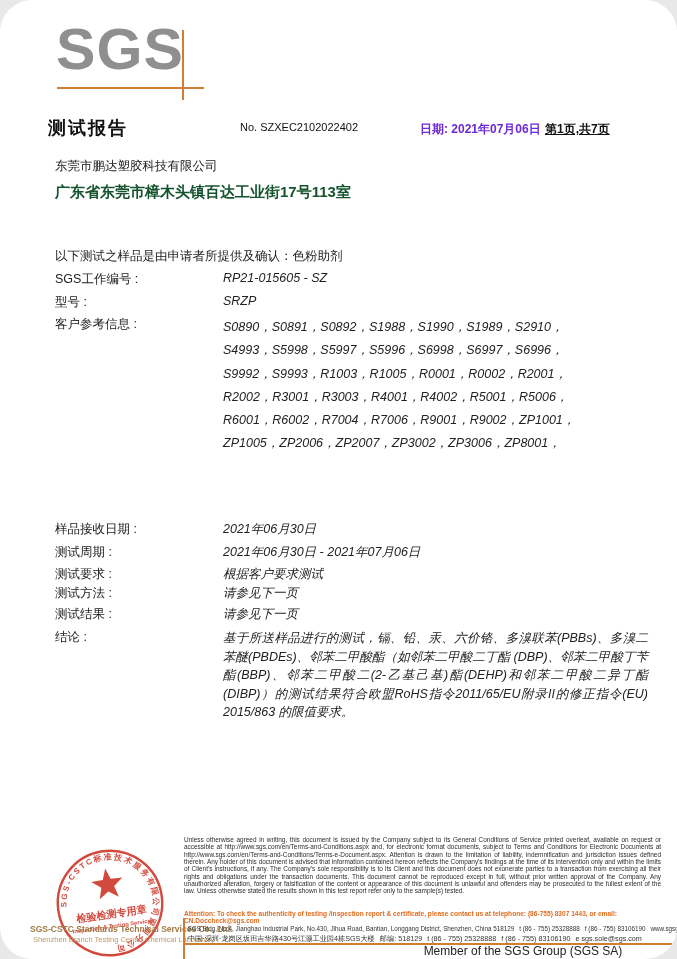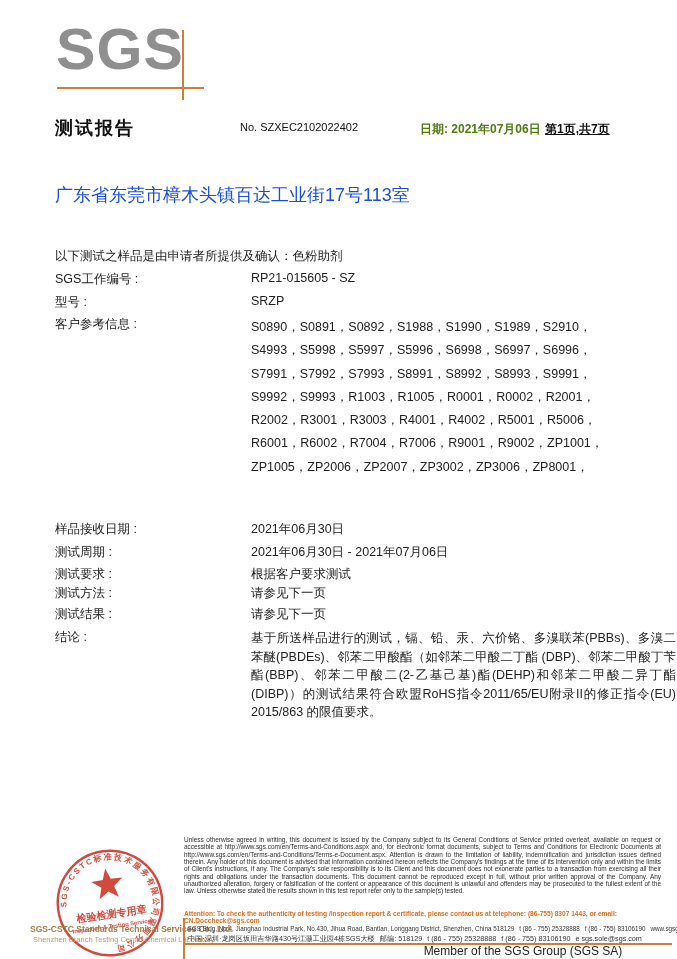--- a/index.html
+++ b/index.html
@@ -1,42 +1,42 @@
 <!DOCTYPE html>
 <html><head>
 <meta charset="utf-8">
 <style>
   html,body{margin:0;padding:0;background:#e8e8e8;}
   .page{
     position:relative;width:677px;height:959px;background:#ffffff;
     font-family:"Liberation Sans","DejaVu Sans",sans-serif;color:#222;
-    overflow:hidden;margin:0 auto;
+    overflow:hidden;margin:0 auto;border-radius:32px;
   }
   
   .logo-text{
     position:absolute;left:56px;top:20px;
     font-size:58px;font-weight:900;color:#8f8f8f;
     letter-spacing:1px;transform:scaleX(1.02);transform-origin:left top;
     line-height:1;
   }
   .logo-vline{position:absolute;left:182px;top:30px;width:2px;height:70px;background:#cf7f35;}
   .logo-hline{position:absolute;left:57px;top:87px;width:147px;height:2px;background:#cf7f35;}
   
-  .report-title{position:absolute;left:55px;top:116px;font-size:18px;font-weight:700;color:#111;letter-spacing:2px;}
+  .report-title{position:absolute;left:48px;top:116px;font-size:18px;font-weight:700;color:#111;letter-spacing:2px;}
   .report-no{position:absolute;left:240px;top:121px;font-size:11px;font-weight:400;color:#111;}
-  .report-date{position:absolute;left:420px;top:121px;font-size:12px;font-weight:700;color:#4d7c0f;}
+  .report-date{position:absolute;left:420px;top:121px;font-size:12px;font-weight:700;color:#6d28d9;}
   .report-page{position:absolute;left:545px;top:121px;font-size:12px;font-weight:700;color:#111;text-decoration:underline;}
   
   .client-name{position:absolute;left:55px;top:158px;font-size:12.5px;color:#222;}
-  .client-address{position:absolute;left:55px;top:183px;font-size:18px;color:#1d4ed8;}
+  .client-address{position:absolute;left:55px;top:183px;font-size:15px;color:#14532d;font-weight:bold;}
   
   .intro-line{position:absolute;left:55px;top:248px;font-size:12.5px;color:#222;text-align:right;}
   .row{position:absolute;left:55px;width:605px;font-size:12.5px;color:#222;}
   .row .lbl{position:absolute;left:0;top:0;width:175px;}
-  .row .val{position:absolute;left:196px;top:0;width:425px;}
+  .row .val{position:absolute;left:168px;top:0;width:425px;font-style:italic;}
   .ref-lines span{display:block;line-height:23.3px;}
   .conclusion .val{line-height:18.6px;text-align:justify;}
   
   .seal{position:absolute;left:52px;top:845px;width:116px;height:116px;transform:rotate(-8deg);opacity:.92;}
   .co-line1{position:absolute;left:30px;top:924px;font-size:8.5px;font-weight:700;color:#a07a45;white-space:nowrap;}
   .co-line2{position:absolute;left:33px;top:935px;font-size:7.5px;color:#bd9a6a;white-space:nowrap;}
   .disclaimer{
     position:absolute;left:184px;top:836px;width:477px;
     font-size:6.45px;line-height:7.35px;color:#2b2b2b;text-align:justify;
   }
@@ -59,40 +59,40 @@
 
   <div class="logo-text">SGS</div>
   <div class="logo-vline"></div>
   <div class="logo-hline"></div>
 
   <div class="report-title">测试报告</div>
   <div class="report-no">No. SZXEC2102022402</div>
   <div class="report-date">日期: 2021年07月06日</div>
   <div class="report-page">第1页,共7页</div>
 
+  <div class="client-name">东莞市鹏达塑胶科技有限公司</div>
   <div class="client-address">广东省东莞市樟木头镇百达工业街17号113室</div>
 
   <div class="intro-line">以下测试之样品是由申请者所提供及确认：色粉助剂</div>
 
   <div class="row" style="top:271px">
     <div class="lbl">SGS工作编号 :</div>
     <div class="val">RP21-015605 - SZ</div>
   </div>
 
   <div class="row" style="top:294px">
     <div class="lbl">型号 :</div>
     <div class="val">SRZP</div>
   </div>
 
   <div class="row" style="top:316px">
     <div class="lbl">客户参考信息 :</div>
     <div class="val ref-lines">
       <span>S0890，S0891，S0892，S1988，S1990，S1989，S2910，</span>
       <span>S4993，S5998，S5997，S5996，S6998，S6997，S6996，</span>
-      <span>S7991，S7992，S7993，S8991，S8992，S8993，S9991，</span>
       <span>S9992，S9993，R1003，R1005，R0001，R0002，R2001，</span>
       <span>R2002，R3001，R3003，R4001，R4002，R5001，R5006，</span>
       <span>R6001，R6002，R7004，R7006，R9001，R9002，ZP1001，</span>
       <span>ZP1005，ZP2006，ZP2007，ZP3002，ZP3006，ZP8001，</span>
     </div>
   </div>
 
   <div class="row" style="top:521px">
     <div class="lbl">样品接收日期 :</div>
     <div class="val">2021年06月30日</div>

